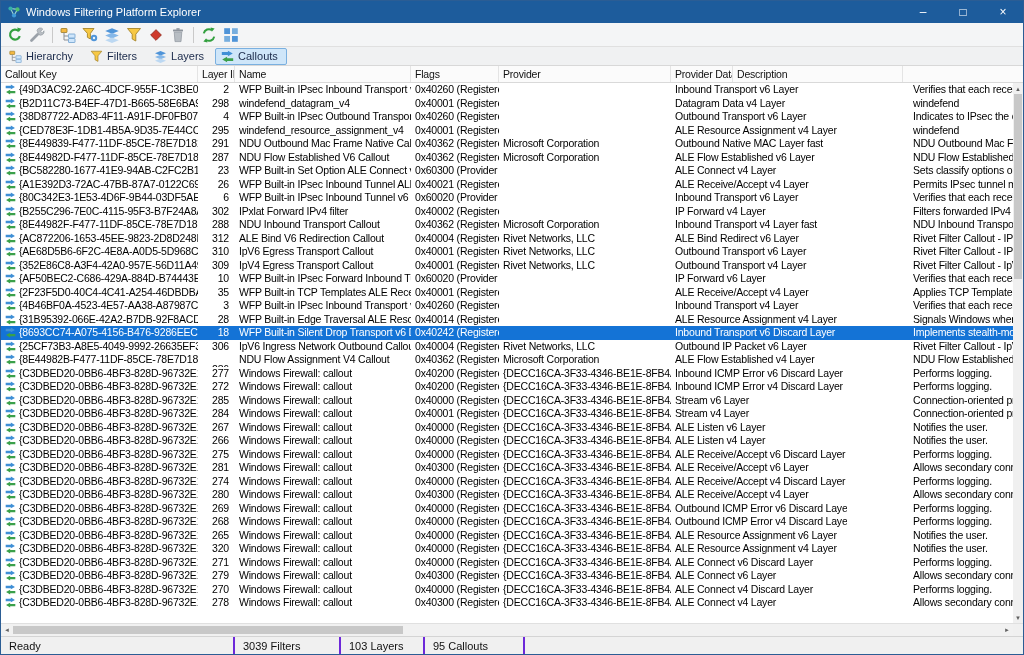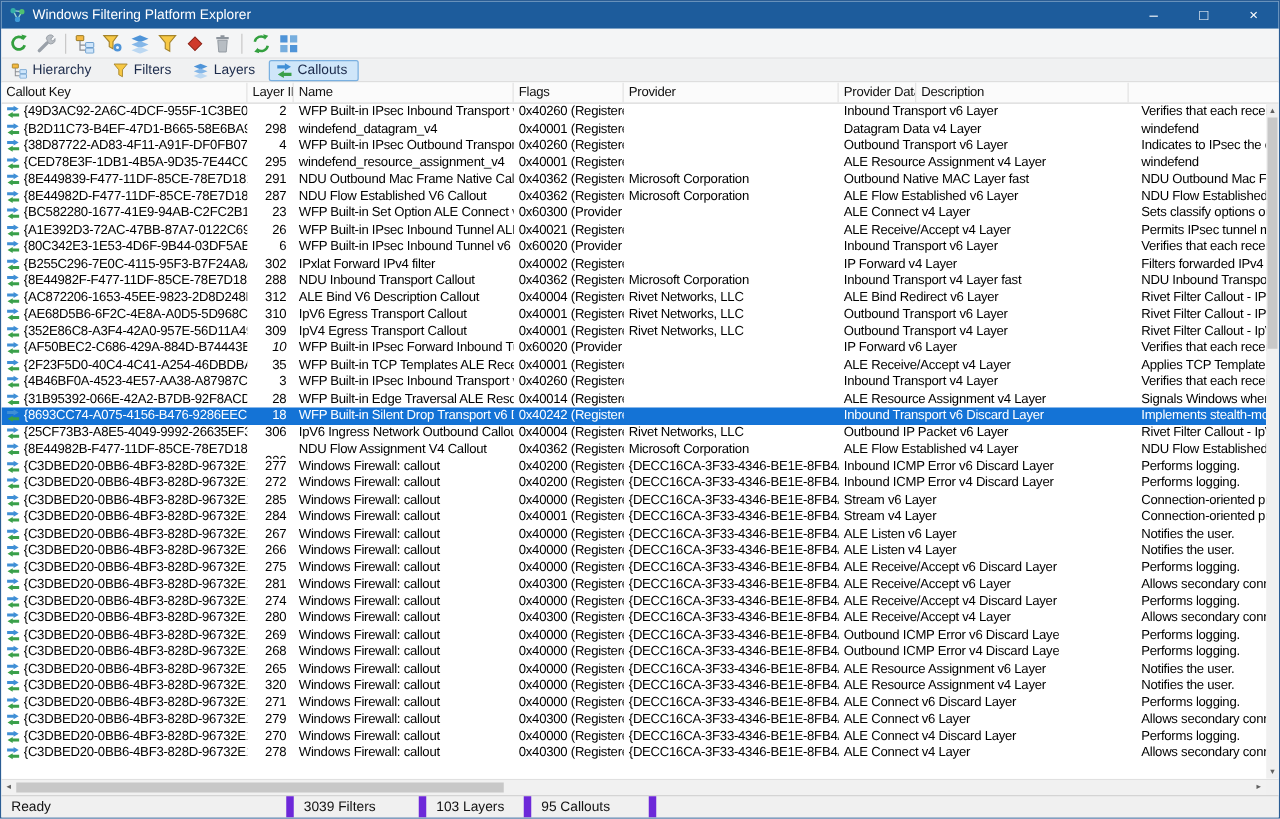--- a/index.html
+++ b/index.html
@@ -51,21 +51,21 @@
 
   
   .hscroll { flex:0 0 13px; background:#f1f1f1; border-top:1px solid #e0e0e0; display:flex; align-items:stretch; }
   .hs-arrow { flex:0 0 12px; display:flex; align-items:center; justify-content:center; font-size:6px; color:#606060; }
   .hs-thumb { margin:2px 0; width:390px; background:#c8c8c8; }
   .hs-fill { flex:1; }
   .hs-corner { flex:0 0 10px; background:#f0f0f0; }
 
   
   .statusbar { flex:0 0 18px; background:#f0f0f0; border-top:1px solid #d4d4d4; display:flex; align-items:stretch; font-size:11px; color:#111; }
-  .sb-cell { display:flex; align-items:center; padding:0 8px; border-right:6px solid #6d28d9; overflow:hidden; white-space:nowrap; }
+  .sb-cell { display:flex; align-items:center; padding:0 8px; border-right:2px solid #6d28d9; overflow:hidden; white-space:nowrap; }
   .sb-fill { flex:1; border-right:none; }
 </style>
 </head>
 <body>
 
 <div class="window">
 
   <div class="titlebar">
     <span class="icon">
         <svg viewBox="0 0 16 16">
@@ -430,21 +430,21 @@
           <div class="cell keyc" style="width: 197px;">
             <span style="display: inline-flex;">
               <svg viewBox="0 0 16 16">
                 <path d="M1 2.6h7.5V0.8L14.5 4.3 8.5 7.8V6H1z" fill="#3f8fd6"></path>
                 <path d="M15 10H7.5V8.2L1.5 11.7 7.5 15.2V13.4H15z" fill="#3aa04a"></path>
               </svg>
             </span>
             <span class="txt">{AC872206-1653-45EE-9823-2D8D248BA2...</span>
           </div>
           <div class="cell num" style="width: 37px;">312</div>
-          <div class="cell" style="width: 176px;">ALE Bind V6 Description Callout</div>
+          <div class="cell" style="width: 176px;">ALE Bind V6 Redirection Callout</div>
           <div class="cell" style="width: 88px;">0x40004 (Registered)</div>
           <div class="cell" style="width: 172px;">Rivet Networks, LLC</div>
           <div class="cell" style="width: 176px;">ALE Bind Redirect v6 Layer</div>
           <div class="cell" style="width: 62px;"></div>
           <div class="cell" style="width: 170px;">Rivet Filter Callout - IPv6 Bi</div>
         </div>
         <div class="row">
           <div class="cell keyc" style="width: 197px;">
             <span style="display: inline-flex;">
               <svg viewBox="0 0 16 16">
@@ -483,21 +483,21 @@
         <div class="row">
           <div class="cell keyc" style="width: 197px;">
             <span style="display: inline-flex;">
               <svg viewBox="0 0 16 16">
                 <path d="M1 2.6h7.5V0.8L14.5 4.3 8.5 7.8V6H1z" fill="#3f8fd6"></path>
                 <path d="M15 10H7.5V8.2L1.5 11.7 7.5 15.2V13.4H15z" fill="#3aa04a"></path>
               </svg>
             </span>
             <span class="txt">{AF50BEC2-C686-429A-884D-B74443E7B0...</span>
           </div>
-          <div class="cell num" style="width: 37px; font-style: italic;">10</div>
+          <div class="cell num" style="width: 37px;">10</div>
           <div class="cell" style="width: 176px;">WFP Built-in IPsec Forward Inbound Tunnel...</div>
           <div class="cell" style="width: 88px;">0x60020 (Provider ...</div>
           <div class="cell" style="width: 172px;"></div>
           <div class="cell" style="width: 176px;">IP Forward v6 Layer</div>
           <div class="cell" style="width: 62px;"></div>
           <div class="cell" style="width: 170px;">Verifies that each received f</div>
         </div>
         <div class="row">
           <div class="cell keyc" style="width: 197px;">
             <span style="display: inline-flex;">

